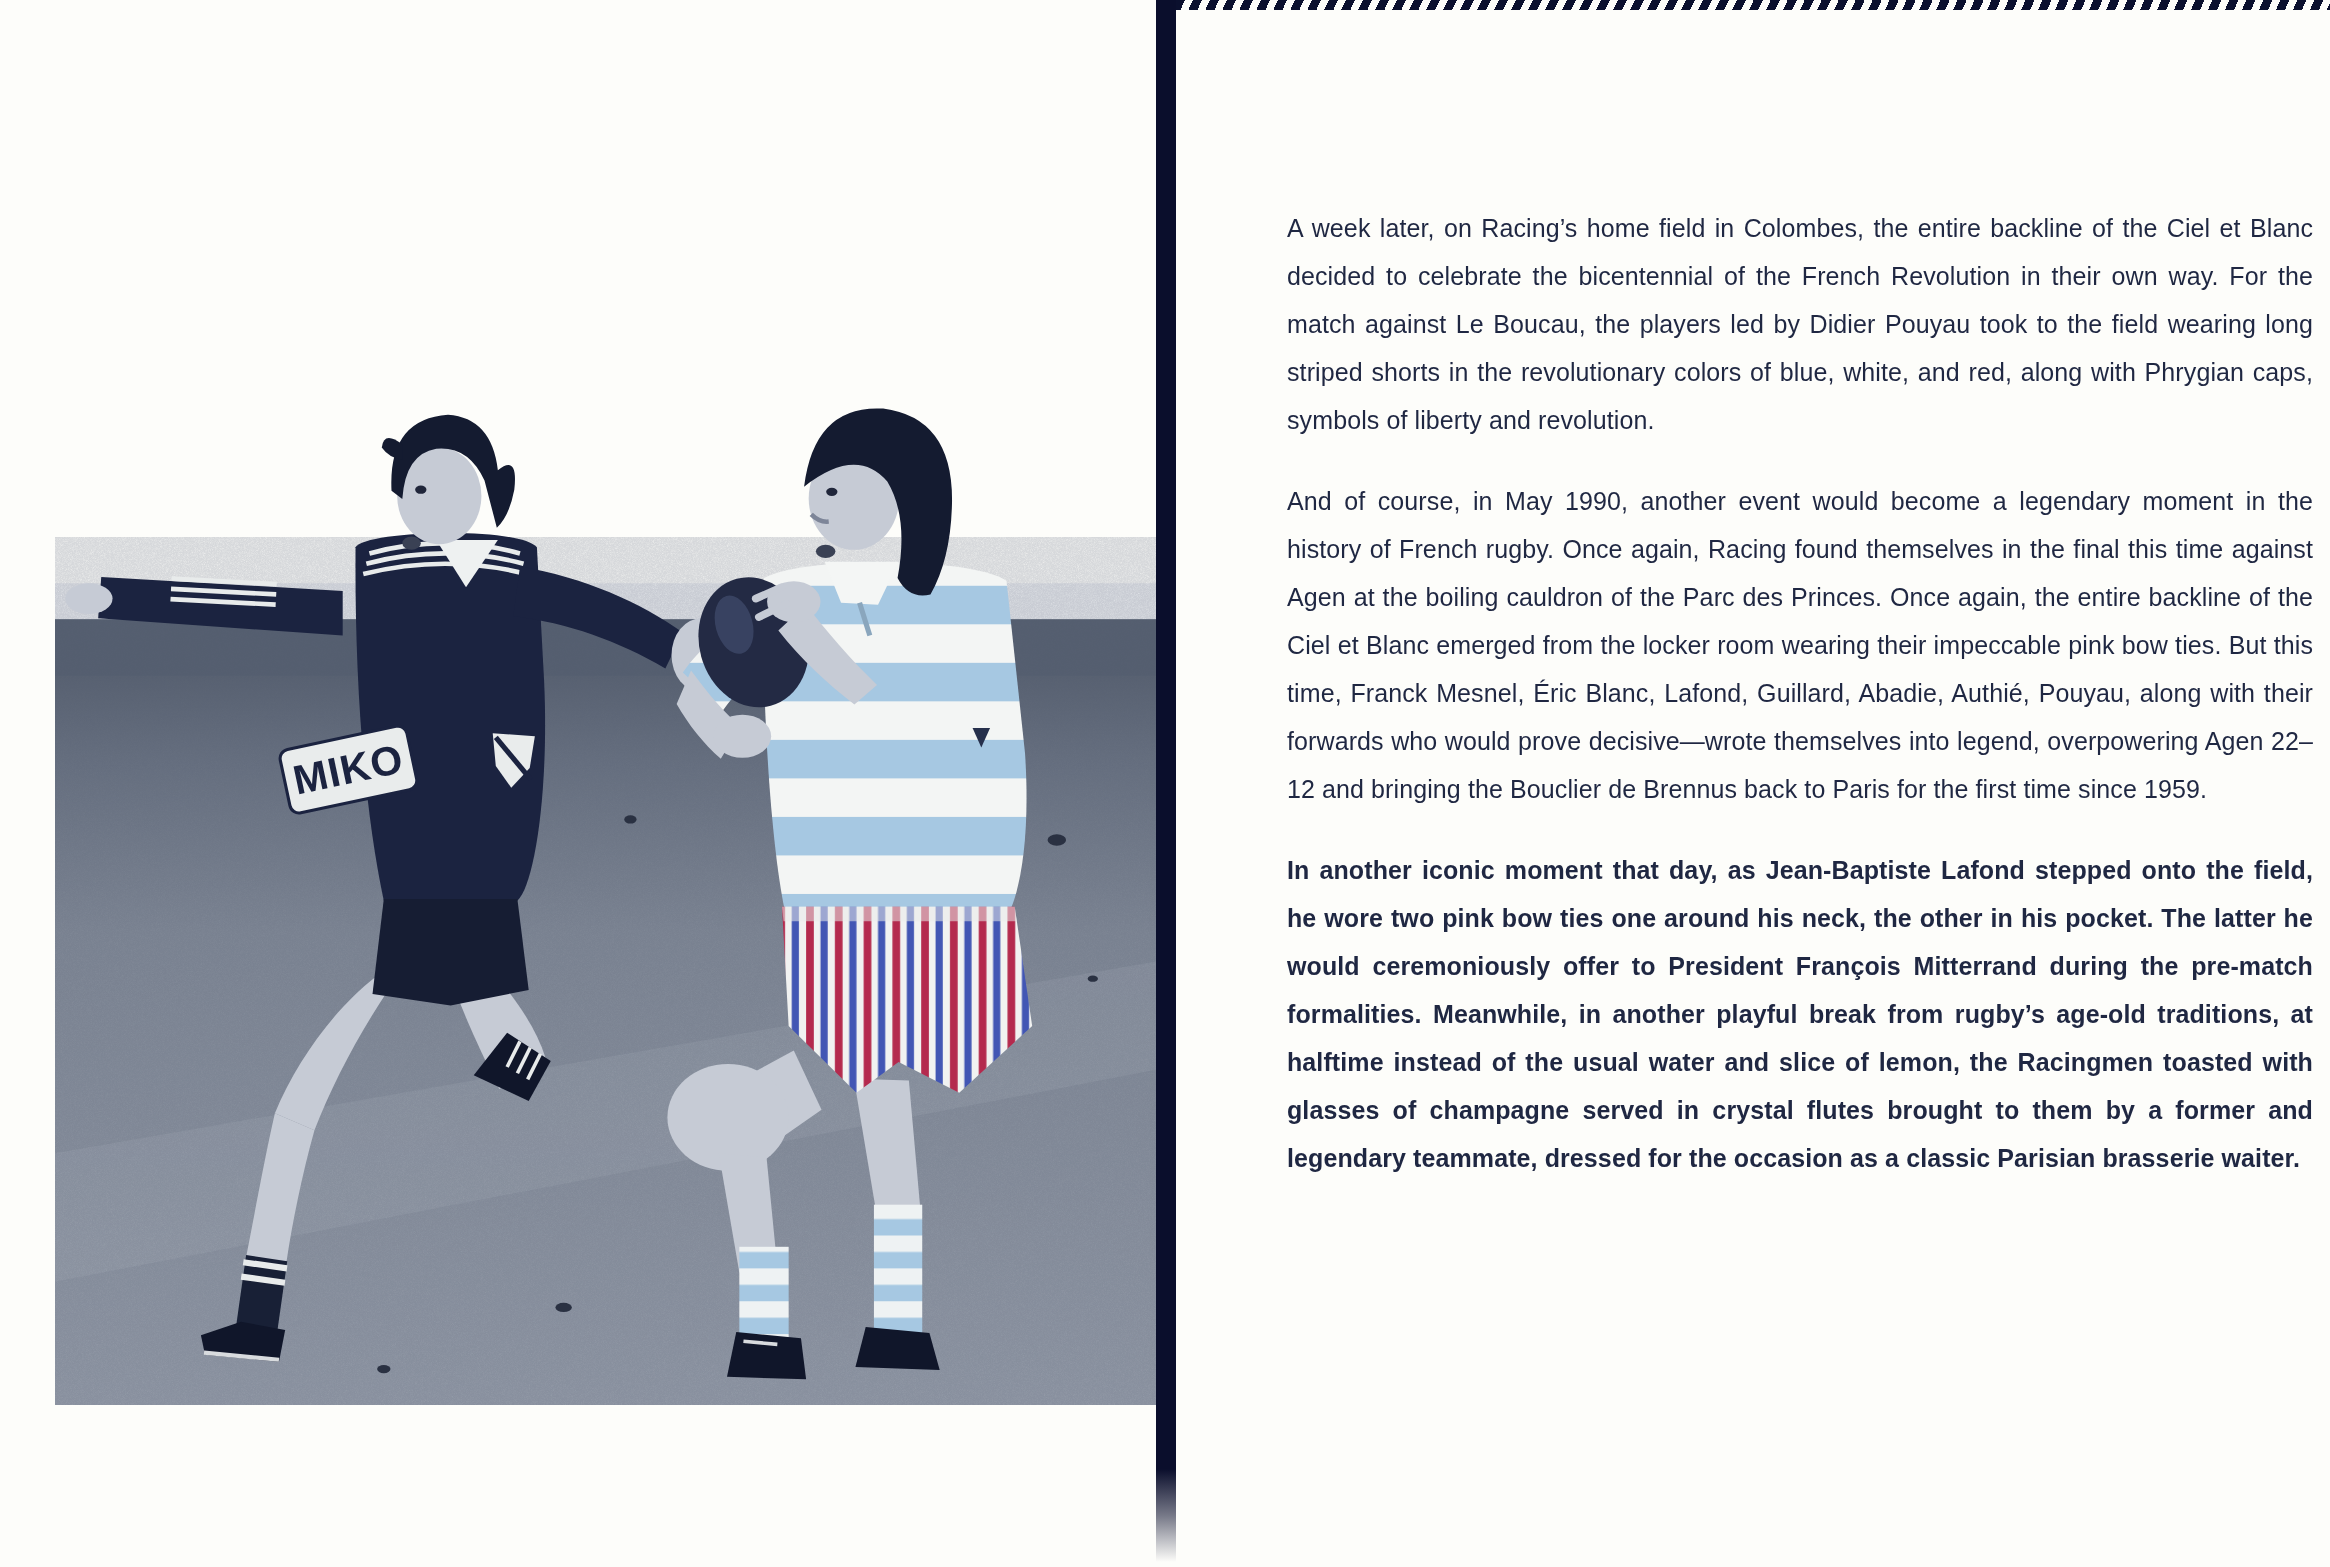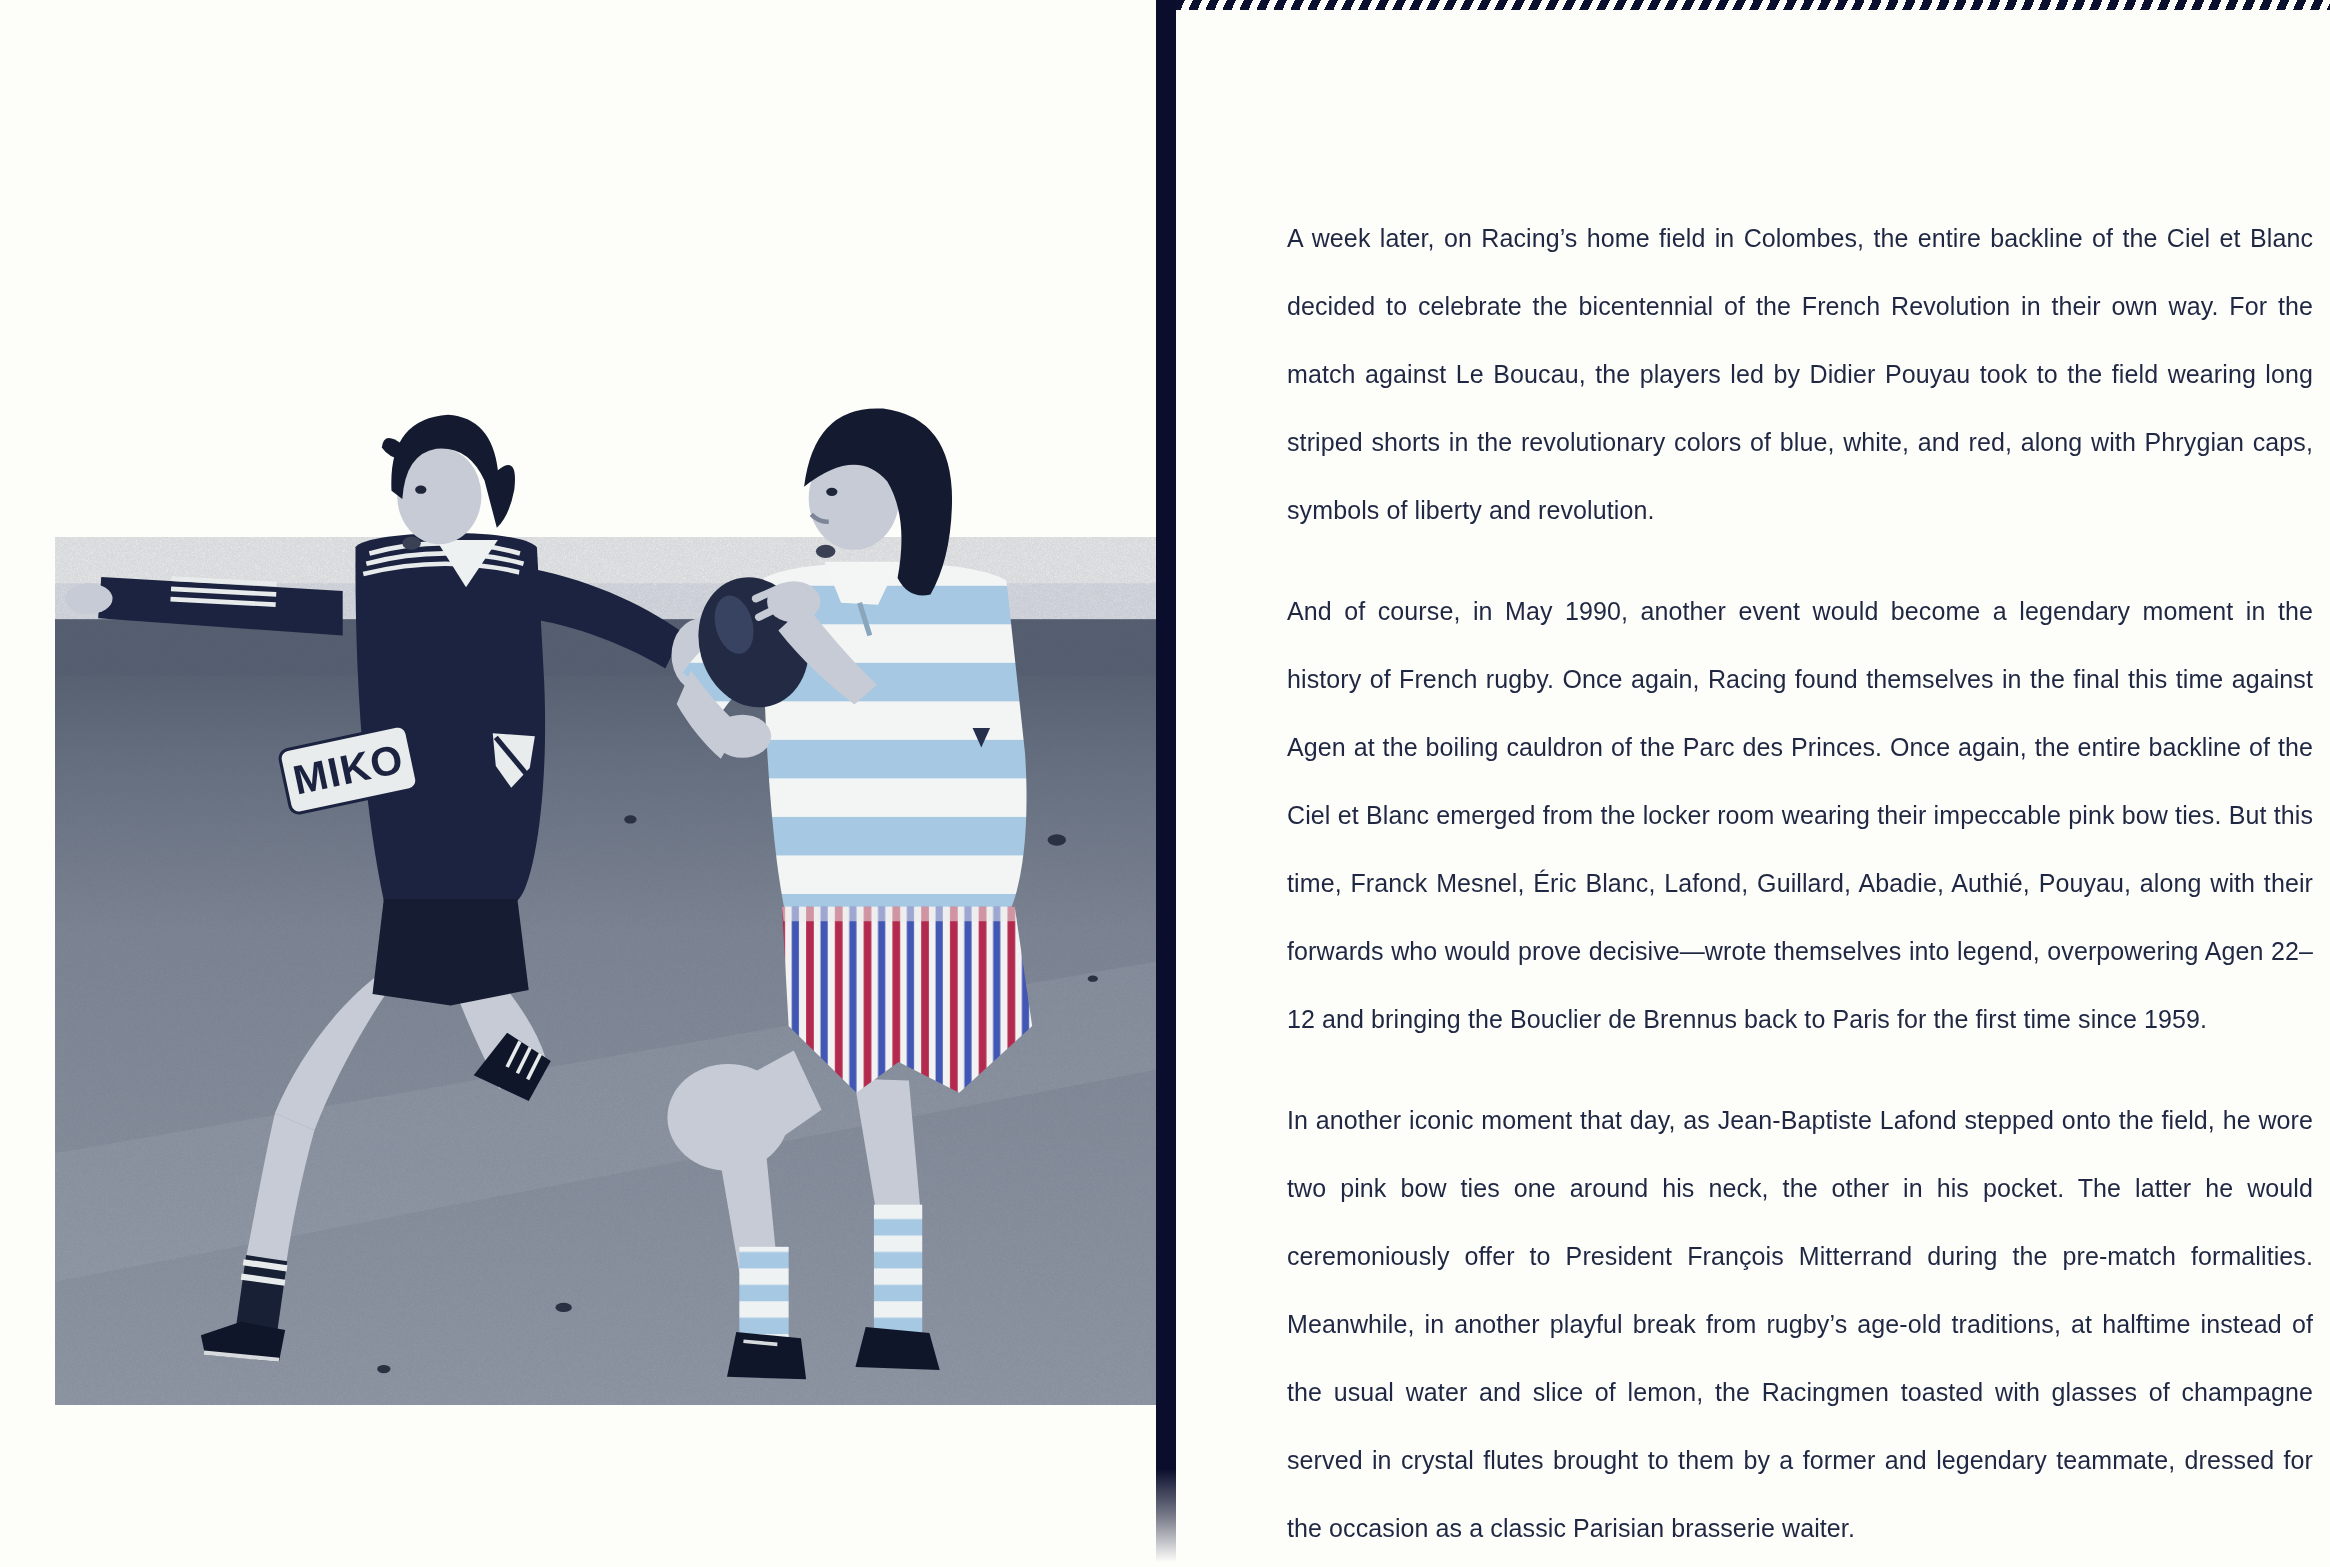--- a/index.html
+++ b/index.html
@@ -25,26 +25,26 @@
   }
   
   .top-edge{
     position:absolute;left:1176px;top:0;width:1154px;height:10.3px;
     background:repeating-linear-gradient(115deg,#0b102e 0 8.2px,#fdfdfa 8.2px 15.4px);
   }
   
   .article{
     position:absolute;left:1287px;top:204px;width:1026px;
     color:#1f2742;
-    font-size:25px;line-height:68px;
+    font-size:25px;line-height:48px;
     text-align:justify;
     letter-spacing:0.1px;
   }
   .article p{margin:0 0 33px 0;}
-  .article p:last-child{margin-bottom:0;}
+  .article p:last-child{margin-bottom:0;font-weight:bold;}
 </style>
 </head>
 <body>
 
 <div class="page">
 
   <div class="photo-panel" role="img" aria-label="Blue-duotone rugby action photograph: a defender in a dark navy kit with white triple shoulder stripes and a MIKO sponsor patch stretches an arm out while a Racing player with dark hair, wearing a sky-blue and white hooped jersey and red, white and blue vertically striped shorts, clutches the ball with both hands while running on a grey field.">
     <svg viewBox="0 0 2180 2570" preserveAspectRatio="none">
       <defs>
         <linearGradient id="grass" x1="0" y1="0" x2="0" y2="1">

